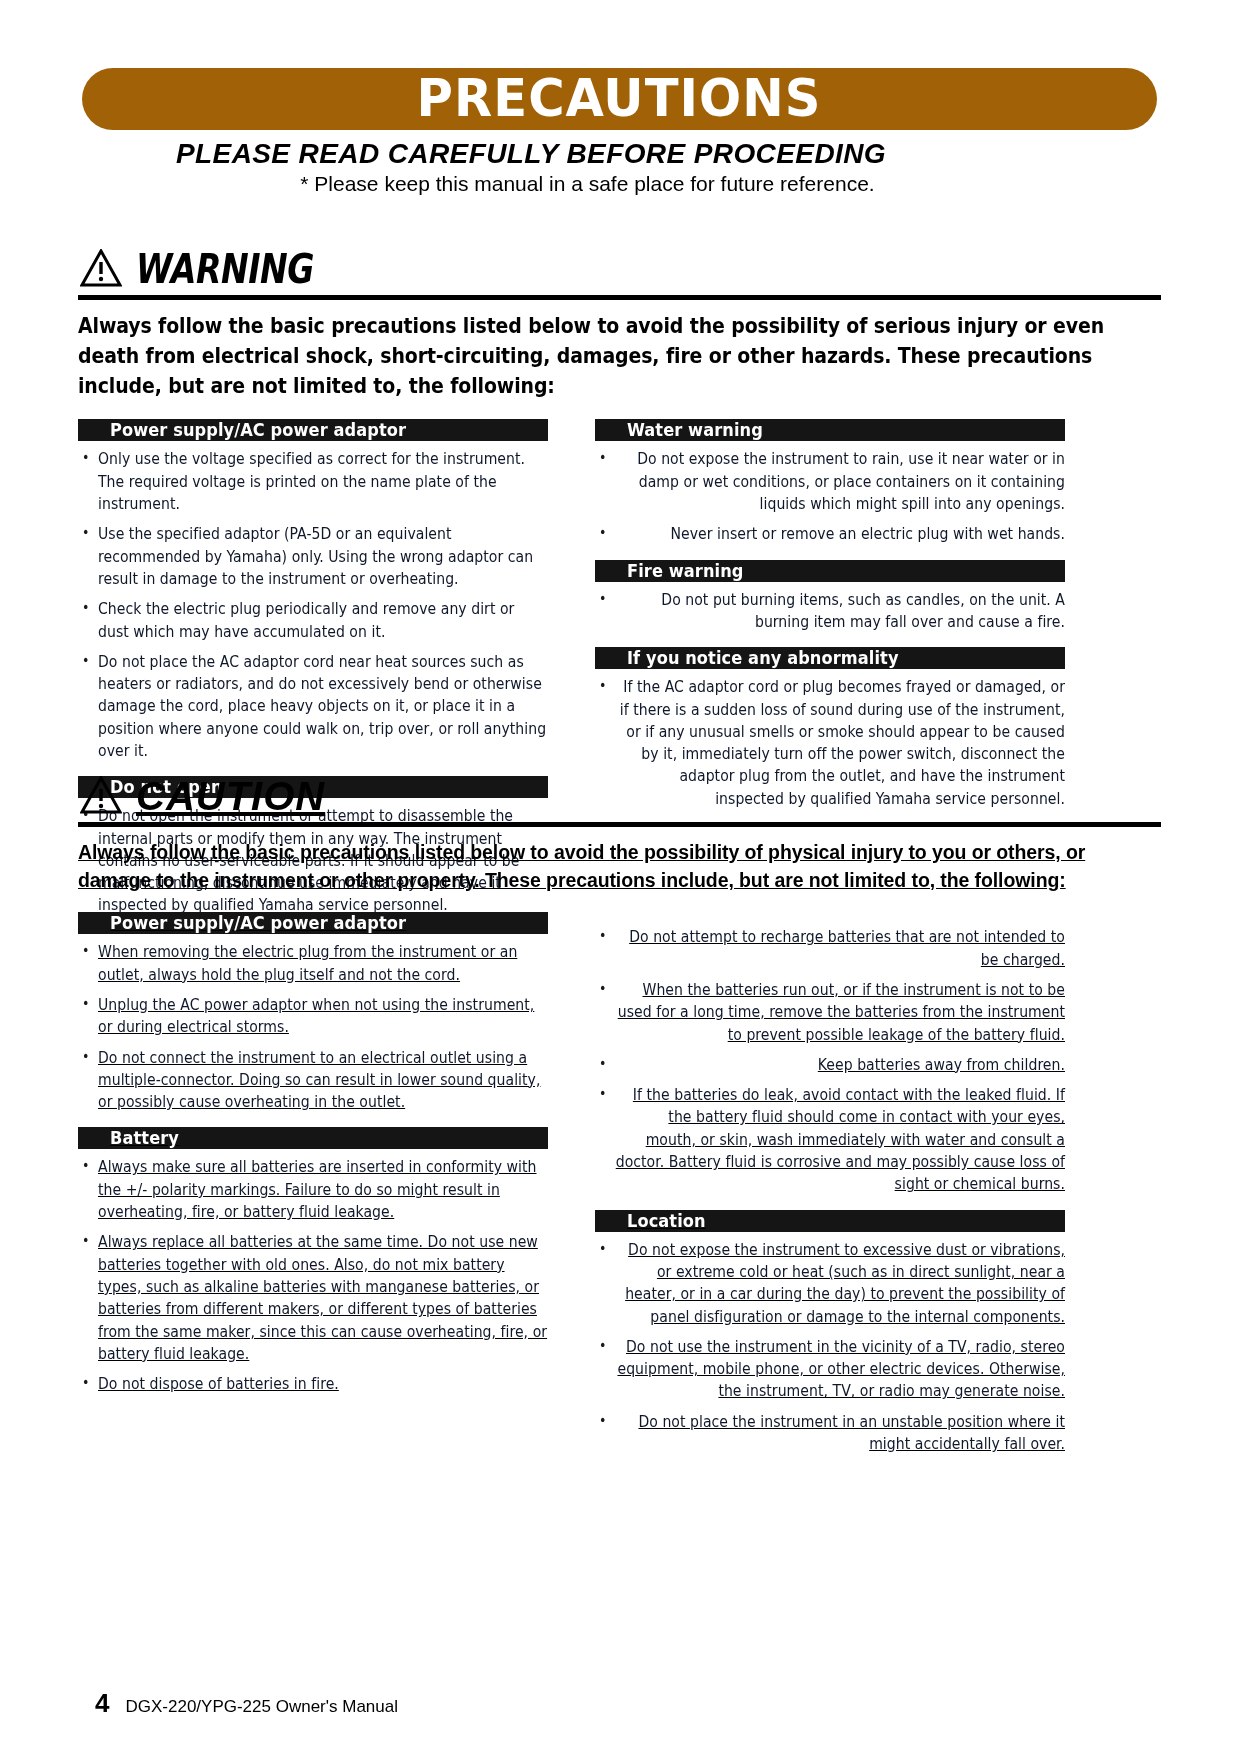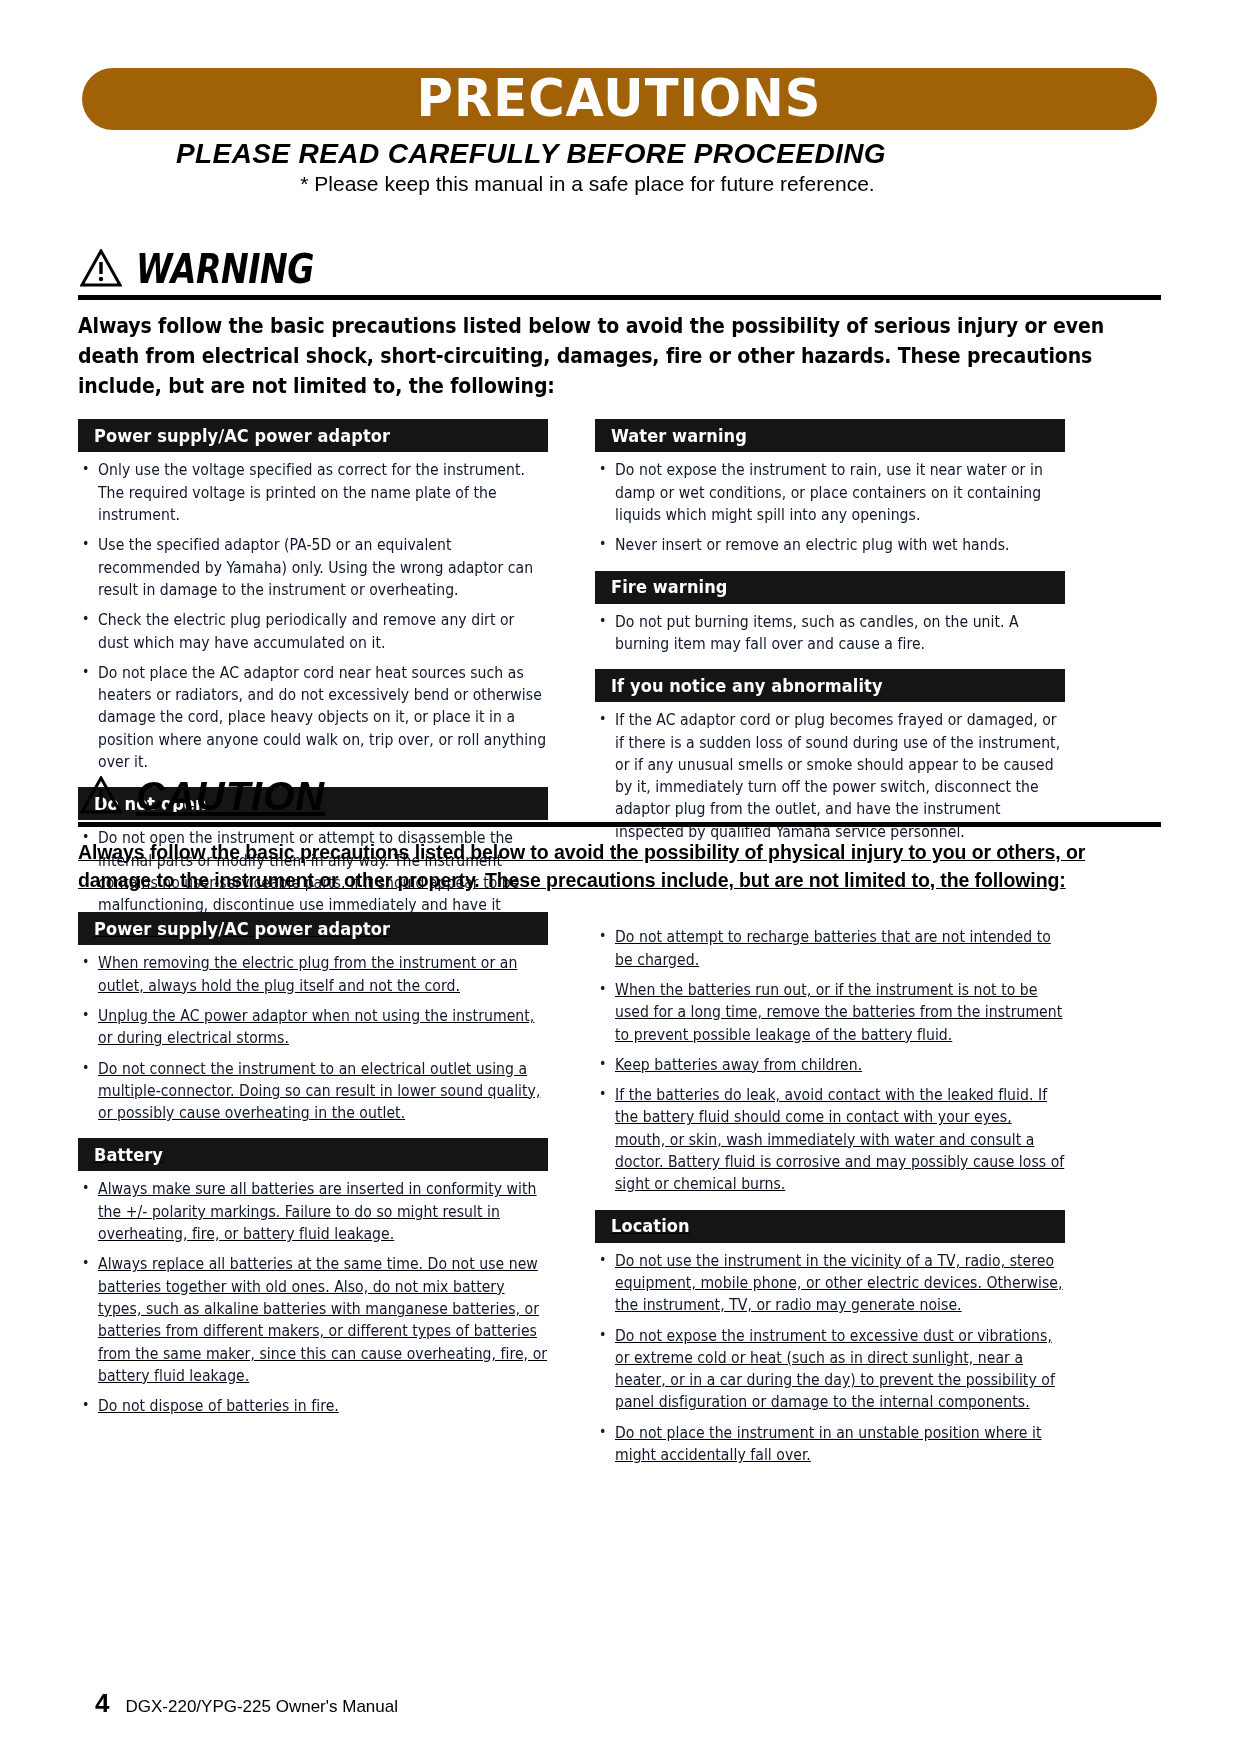--- a/index.html
+++ b/index.html
@@ -135,29 +135,29 @@
   
   .cols {
     display: flex;
     margin-top: 18px;
     width: 100%;
   }
   .col {
     width: 470px;
   }
   .col.left { margin-right: 26px; }
-  .col.right { margin-left: 21px; }
+  .col.right { margin-left: 21px; text-align: right; }
 
   .cat-bar {
     background: #151515;
     border-radius: 0;
-    height: 33px;
+    height: 22px;
     display: flex;
     align-items: center;
-    padding-left: 16px;
+    padding-left: 32px;
     margin-bottom: 7px;
     margin-top: 14px;
   }
   .cat-bar:first-child { margin-top: 0; }
   .cat-bar-text {
     color: #ffffff;
     font-family: "Liberation Sans Narrow", "DejaVu Sans Condensed", "Liberation Sans", sans-serif;
     font-weight: bold;
     font-size: 18px;
     letter-spacing: 0.1px;
@@ -325,22 +325,22 @@
           <ul class="bullets">
             <li>Do not attempt to recharge batteries that are not intended to be charged.</li>
             <li>When the batteries run out, or if the instrument is not to be used for a long time, remove the batteries from the instrument to prevent possible leakage of the battery fluid.</li>
             <li>Keep batteries away from children.</li>
             <li>If the batteries do leak, avoid contact with the leaked fluid. If the battery fluid should come in contact with your eyes, mouth, or skin, wash immediately with water and consult a doctor. Battery fluid is corrosive and may possibly cause loss of sight or chemical burns.</li>
           </ul>
           <div class="cat-bar">
             <span class="cat-bar-text">Location</span>
           </div>
           <ul class="bullets">
+            <li>Do not expose the instrument to excessive dust or vibrations, or extreme cold or heat (such as in direct sunlight, near a heater, or in a car during the day) to prevent the possibility of panel disfiguration or damage to the internal components.</li>
             <li>Do not use the instrument in the vicinity of a TV, radio, stereo equipment, mobile phone, or other electric devices. Otherwise, the instrument, TV, or radio may generate noise.</li>
-            <li>Do not expose the instrument to excessive dust or vibrations, or extreme cold or heat (such as in direct sunlight, near a heater, or in a car during the day) to prevent the possibility of panel disfiguration or damage to the internal components.</li>
             <li>Do not place the instrument in an unstable position where it might accidentally fall over.</li>
           </ul>
         </div>
     </div>
   </div>
 
 
   <div class="footer">
     <span class="footer-num">4</span>
     <span class="footer-text">DGX-220/YPG-225  Owner's Manual</span>

